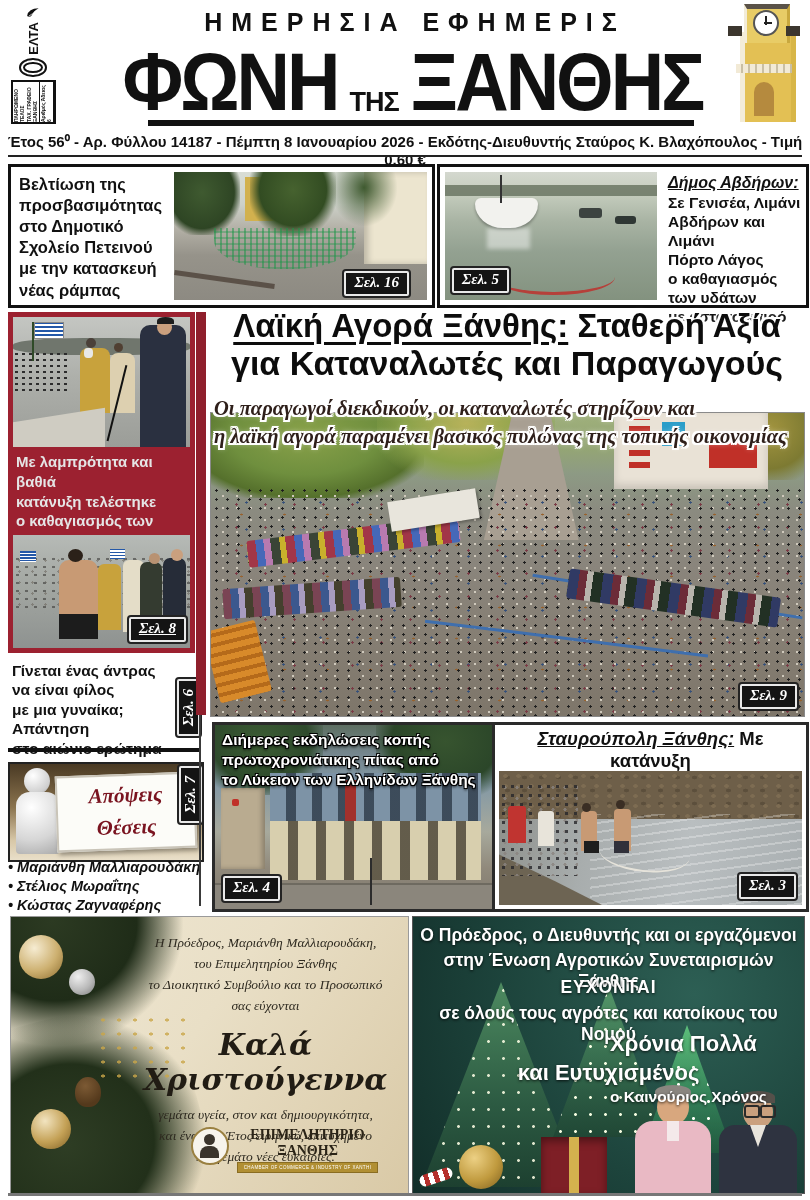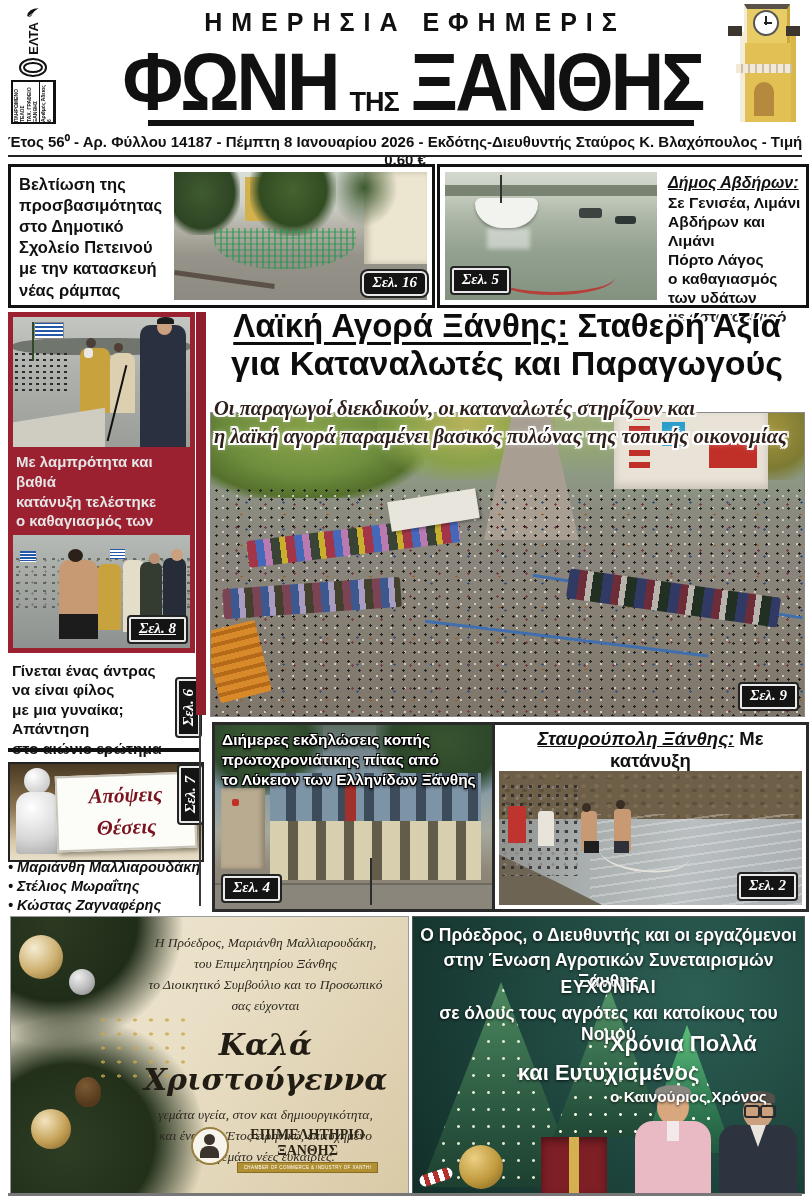--- a/index.html
+++ b/index.html
@@ -145,21 +145,21 @@
       <div style="left:28%;top:4%;width:26%;height:34%;background:#d2b14e;"></div>
       <div style="right:0;top:0;width:25%;height:72%;background:#ece5cf;box-shadow:inset 4px 0 6px rgba(0,0,0,.2);"></div>
       <div style="left:-4%;top:-6%;width:30%;height:55%;background:radial-gradient(ellipse at 50% 40%,#3f5a30 0%,#2e4524 60%,transparent 75%);"></div>
       <div style="left:30%;top:-10%;width:34%;height:60%;background:radial-gradient(ellipse at 50% 40%,#46622f 0%,#324c22 55%,transparent 75%);"></div>
       <div style="left:62%;top:-8%;width:26%;height:50%;background:radial-gradient(ellipse at 50% 40%,#3f5a30 0%,transparent 72%);"></div>
       <div style="left:16%;right:28%;top:44%;height:32%;border-radius:0 0 45% 45%/0 0 70% 70%;
         background:repeating-linear-gradient(90deg,rgba(25,150,70,.5) 0 2px,transparent 2px 6px),
                    repeating-linear-gradient(0deg,rgba(25,150,70,.35) 0 2px,transparent 2px 6px);"></div>
       <div style="left:0;bottom:14%;width:40%;height:5px;background:#5b5148;transform:rotate(8deg);"></div>
     </div>
-    <span class="badge" style="position:absolute;right:5px;bottom:9px;border-radius:6px;">Σελ. 16</span>
+    <span class="badge" style="position:absolute;right:23px;bottom:9px;">Σελ. 16</span>
   </div>
 
   <div class="frame" style="left:437px;top:164px;width:366px;height:138px;">
     <div class="ph" style="left:5px;top:5px;width:212px;bottom:5px;">
       <div style="inset:0;background:linear-gradient(180deg,#d4d8cf 0%,#c3cbbc 18%,#a9b4a4 38%,#93a191 62%,#83927f 100%);"></div>
       <div style="left:0;top:10%;width:100%;height:9%;background:#65705e;opacity:.8;"></div>
       <div style="left:14%;top:20%;width:30%;height:24%;background:#f2f2ee;border-radius:6px 6px 45% 45%/6px 6px 80% 80%;box-shadow:0 2px 3px rgba(0,0,0,.3);"></div>
       <div style="left:26%;top:2%;width:2px;height:22%;background:#333;"></div>
       <div style="left:20%;top:44%;width:20%;height:16%;background:rgba(255,255,255,.45);filter:blur(2px);"></div>
       <div style="right:26%;top:28%;width:11%;height:8%;background:#3c4340;border-radius:3px;"></div>
@@ -332,21 +332,21 @@
       <div style="left:3%;top:26%;width:6%;height:28%;background:#c03430;border-radius:3px 3px 0 0;"></div>
       <div style="left:13%;top:30%;width:5%;height:26%;background:#e8e4da;border-radius:3px 3px 0 0;"></div>
       <div style="left:27%;top:30%;width:5.5%;height:30%;background:#c89a74;border-radius:4px 4px 0 0;"></div>
       <div style="left:38%;top:28%;width:5.5%;height:32%;background:#c89a74;border-radius:4px 4px 0 0;"></div>
       <div style="left:27.5%;top:24%;width:9px;height:9px;border-radius:50%;background:#3a2e24;"></div>
       <div style="left:38.5%;top:22%;width:9px;height:9px;border-radius:50%;background:#3a2e24;"></div>
       <div style="left:28%;top:52%;width:5%;height:9%;background:#1e1e1e;"></div>
       <div style="left:38%;top:52%;width:5%;height:9%;background:#30303a;"></div>
       <div style="left:33%;top:48%;width:30%;height:26%;border-bottom:2px solid #e6e3da;border-radius:50%;transform:rotate(6deg);"></div>
     </div>
-    <span class="badge" style="position:absolute;right:10px;bottom:10px;z-index:5;">Σελ. 2</span>
+    <span class="badge" style="position:absolute;right:10px;bottom:10px;z-index:5;">Σελ. 3</span>
   </div>
 
   <div class="adL">
     <div class="abs" style="left:-30px;top:-40px;width:190px;height:180px;background:
         radial-gradient(ellipse at 30% 30%,#2c3a22 0%,#1f2c18 45%,transparent 70%);transform:rotate(20deg);"></div>
     <div class="abs" style="left:-40px;bottom:-50px;width:230px;height:230px;background:
         radial-gradient(ellipse at 40% 55%,#2e3d24 0%,#22301a 45%,transparent 72%);transform:rotate(-15deg);"></div>
     <div class="abs" style="left:8px;top:18px;width:44px;height:44px;border-radius:50%;background:radial-gradient(circle at 35% 30%,#f6ecd2,#cdb070 55%,#8a6a2c);"></div>
     <div class="abs" style="left:58px;top:52px;width:26px;height:26px;border-radius:50%;background:radial-gradient(circle at 35% 30%,#efefef,#b9b9b9 55%,#7c7c7c);"></div>
     <div class="abs" style="left:20px;bottom:44px;width:40px;height:40px;border-radius:50%;background:radial-gradient(circle at 35% 30%,#f2e4c0,#c4a156 55%,#7e5f24);"></div>

